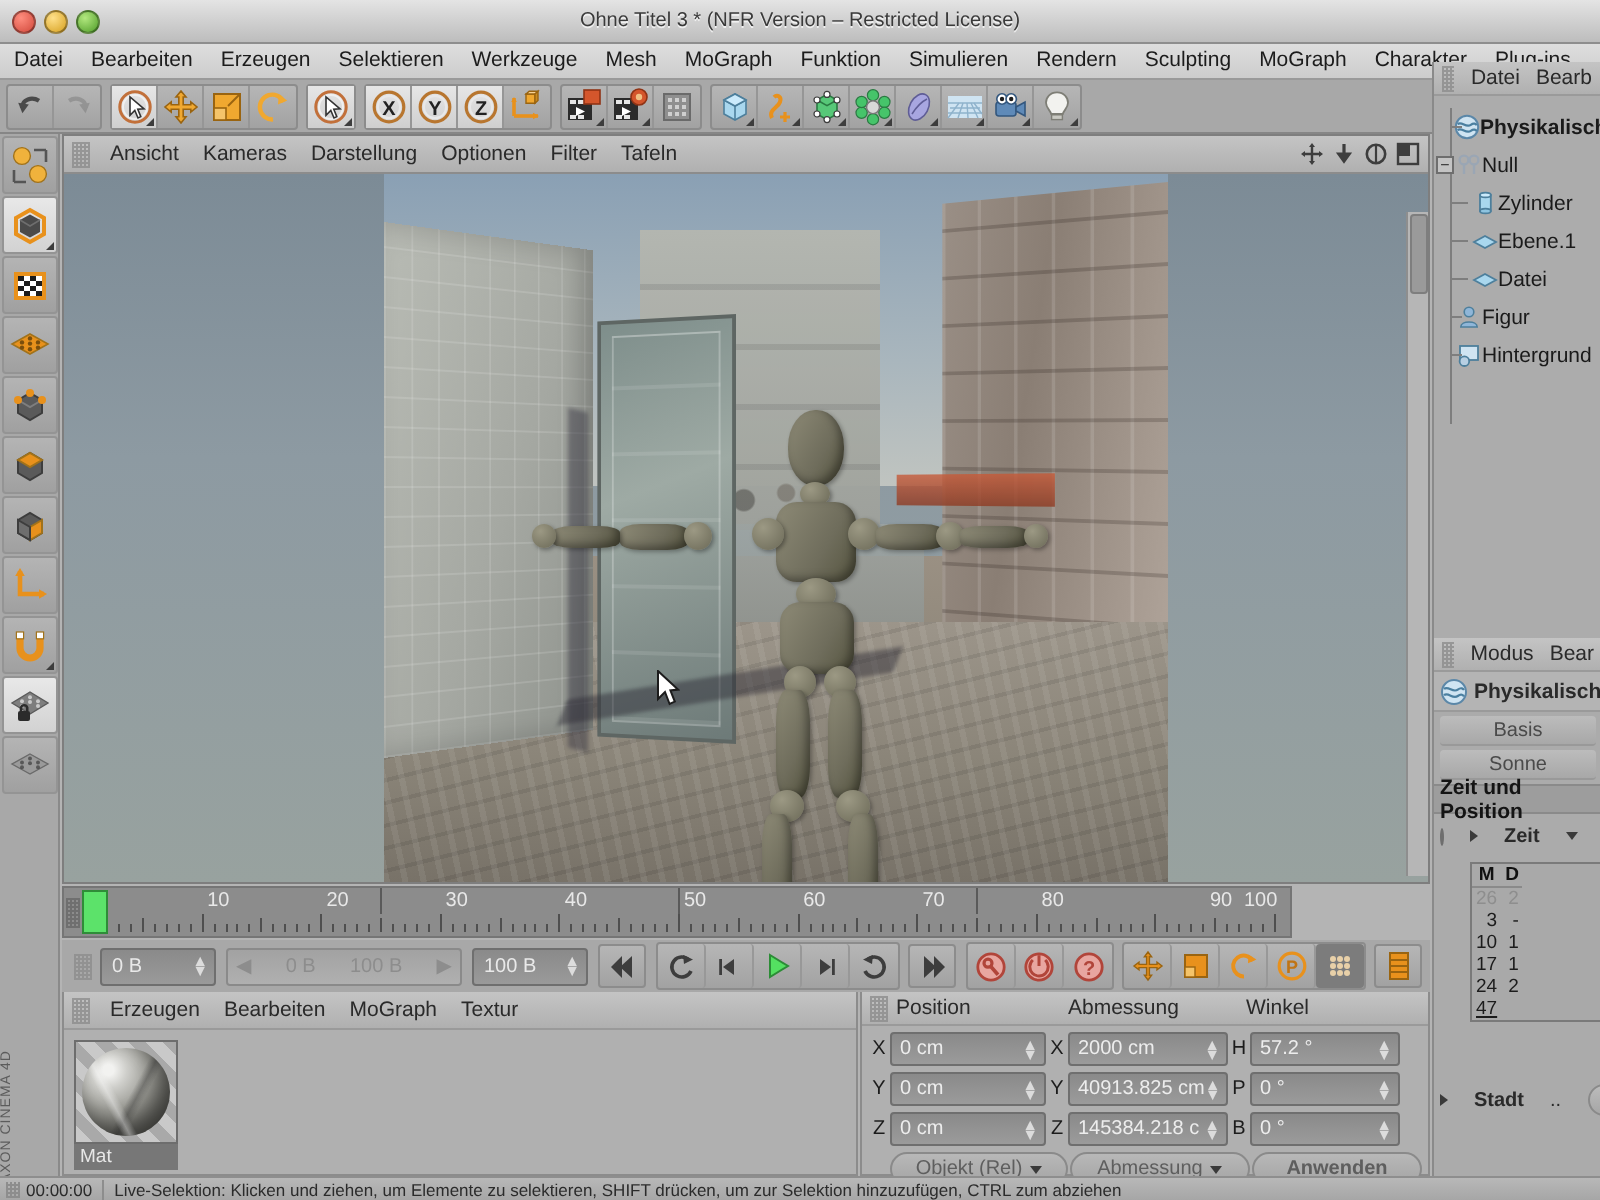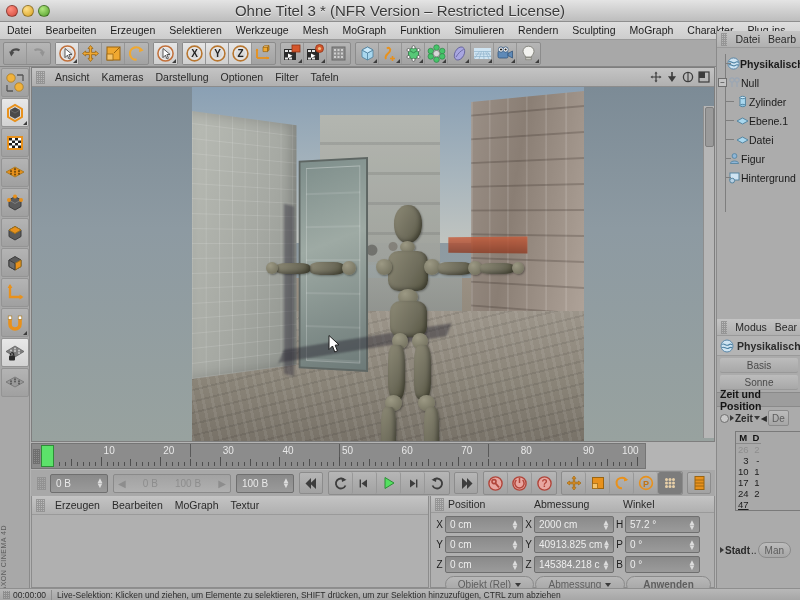--- a/index.html
+++ b/index.html
@@ -18,21 +18,21 @@
     border-bottom: 1px solid #8e8e8e;
     display: flex; align-items: center; position: relative;
   }
   .traffic { display: flex; gap: 4px; padding-left: 6px; }
   .tl { width: 12px; height: 12px; border-radius: 50%; border: 1px solid rgba(0,0,0,.35); }
   .tl-r { background: radial-gradient(circle at 35% 30%, #ff8d7e, #d1483b); }
   .tl-y { background: radial-gradient(circle at 35% 30%, #ffe08a, #d6a01f); }
   .tl-g { background: radial-gradient(circle at 35% 30%, #b2e87f, #4f9c28); }
   .title-text {
     position: absolute; left: 0; right: 0; text-align: center;
-    font-size: 15px; color: #3a3a3a; font-weight: normal;
+    font-size: 10px; color: #3a3a3a; font-weight: normal;
     text-shadow: 0 1px 0 rgba(255,255,255,.7);
   }
 
   
   .menubar {
     height: 18px; width: 800px;
     background: linear-gradient(to bottom,#dedede,#cdcdcd);
     border-bottom: 1px solid #9a9a9a;
     display: flex; align-items: center; overflow: hidden;
   }
@@ -334,21 +334,21 @@
   .attr-tab {
     height:15px; display:flex; align-items:center; justify-content:center; font-size:10px;
     color:#4a4a4a; background: linear-gradient(to bottom,#bcbcbc,#a8a8a8);
     border-bottom:1px solid #999; margin: 2px 3px; border-radius:2px;
   }
   .attr-group {
     height:15px; display:flex; align-items:center; font-size:10.5px; font-weight:bold;
     background:#9d9d9d; color:#141414; padding-left:3px; border-top:1px solid #8a8a8a;
     border-bottom:1px solid #8a8a8a;
   }
-  .attr-line { display:flex; align-items:center; gap:1px; font-size:10px; padding:3px 3px; }
+  .attr-line { display:flex; align-items:center; gap:13px; font-size:10px; padding:3px 3px; }
   .radio { width:9px;height:9px;border:1px solid #6e6e6e;border-radius:50%;background:#c8c8c8; }
   .tri { width:0;height:0;border-left:4px solid #3a3a3a;border-top:3px solid transparent;border-bottom:3px solid transparent; }
   .tri-d { width:0;height:0;border-top:4px solid #3a3a3a;border-left:3px solid transparent;border-right:3px solid transparent; }
   .cal { margin: 2px 0 0 18px; border:1px solid #7a7a7a; background:#a9a9a9; }
   .cal table { border-collapse: collapse; font-size: 9.5px; }
   .cal th { color:#111; font-weight:bold; padding: 0 2px; border-bottom:1px solid #8a8a8a; }
   .cal td { color:#1c1c1c; padding: 0 2px; text-align:right; }
   .cal td.dim { color:#8e8e8e; }
   .cal td.today { text-decoration: underline; }
   .smallbtn {
@@ -945,21 +945,21 @@
         <div class="tl-tick" style="left: 596px; height: 9px;"></div>
         <div class="tl-num" style="left: 3px;">0</div>
         <div class="tl-num" style="left: 62.6px;">10</div>
         <div class="tl-num" style="left: 122.2px;">20</div>
         <div class="tl-num" style="left: 181.8px;">30</div>
         <div class="tl-num" style="left: 241.4px;">40</div>
         <div class="tl-num" style="left: 301px;">50</div>
         <div class="tl-num" style="left: 360.6px;">60</div>
         <div class="tl-num" style="left: 420.2px;">70</div>
         <div class="tl-num" style="left: 479.8px;">80</div>
-        <div class="tl-num" style="left: 542px;">90</div>
+        <div class="tl-num" style="left: 564px;">90</div>
         <div class="tl-num" style="left: 581px;">100</div>
         <div class="tl-sep" style="left: 149px;"></div>
         <div class="tl-sep" style="left: 298px;"></div>
         <div class="tl-sep" style="left: 447px;"></div>
       </div>
     <div class="playhead"></div>
   </div>
 
   <div class="animbar">
     <div class="grip"></div>
@@ -1107,20 +1107,28 @@
     </div>
   </div>
 
   <div class="matmgr">
     <div class="mat-header">
       <div class="grip"></div>
       <div class="mi">Erzeugen</div>
       <div class="mi">Bearbeiten</div>
       <div class="mi">MoGraph</div>
       <div class="mi">Textur</div>
+    </div>
+    <div class="mat-body">
+      <div class="mat-item">
+        <div class="mat-sw">
+          <div class="mat-ball"></div>
+        </div>
+        <div class="mat-name">Mat</div>
+      </div>
     </div>
   </div>
 
   <div class="coord">
     <div class="coord-head">
       <div class="grip"></div>
       <span class="lbl" style="width:86px;">Position</span>
       <span class="lbl" style="width:89px;">Abmessung</span>
       <span class="lbl">Winkel</span>
     </div>

